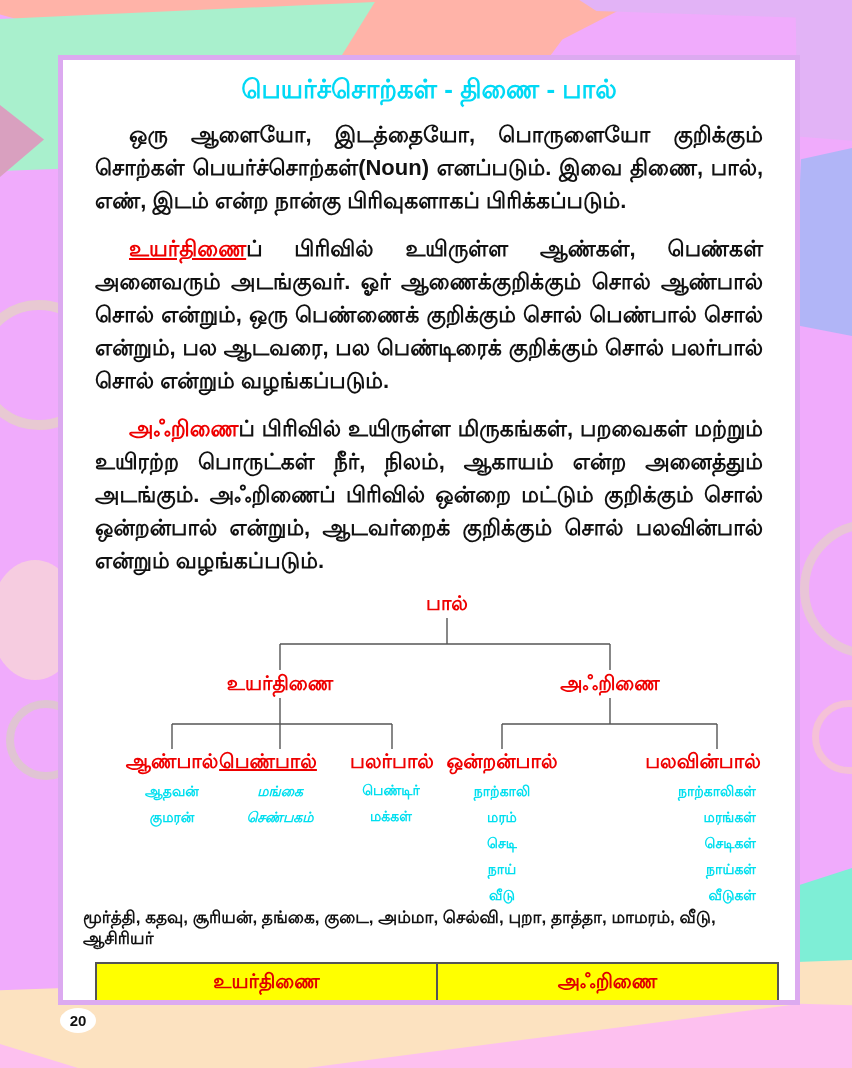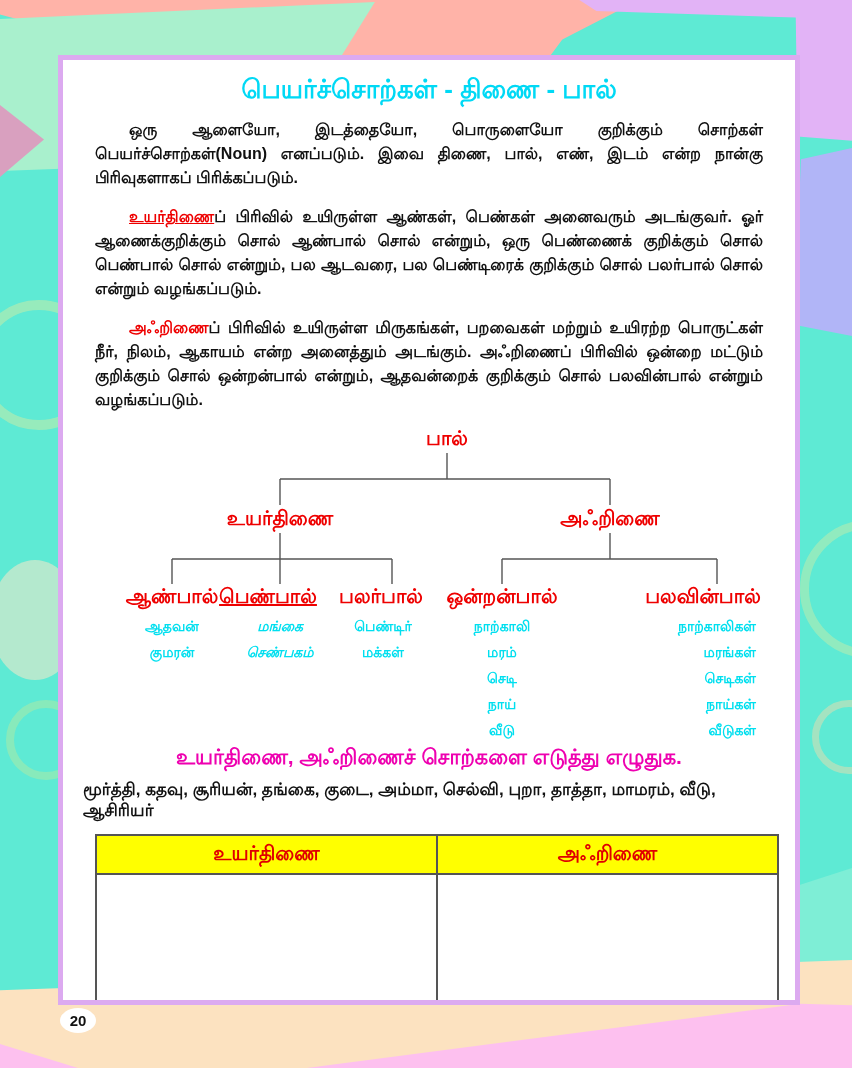--- a/index.html
+++ b/index.html
@@ -1,17 +1,17 @@
 <!DOCTYPE html>
 <html><head>
 <meta charset="utf-8">
 <style>
   html,body{margin:0;padding:0;}
   body{font-family:"Liberation Sans","DejaVu Sans",sans-serif;}
-  .stage{position:relative;width:852px;height:1068px;overflow:hidden;background:#5eead4;}
+  .stage{position:relative;width:852px;height:1068px;overflow:hidden;background:#f0abfc;}
 
   
   .bg{position:absolute;left:0;top:0;width:852px;height:1068px;pointer-events:none;}
   .bg-salmon{position:absolute;left:0;top:0;width:852px;height:180px;background:#ffb3a8;
     clip-path:polygon(0 0,75% 0,66% 22%,55% 92%,40% 72%,14% 26%,0 8%);}
   .bg-mint{position:absolute;left:0;top:0;width:852px;height:190px;background:#a9f0cd;
     clip-path:polygon(0 10%,44% 1%,40% 30%,12% 88%,0 90%);}
   .bg-purpletop{position:absolute;left:0;top:0;width:852px;height:440px;background:#e2b3f6;
     clip-path:polygon(68% 0,100% 0,100% 32%,93.6% 31%,93.4% 4%,70% 2.5%);}
   .bg-rose{position:absolute;left:0;top:105px;width:44px;height:72px;background:#d9a0bf;
@@ -31,21 +31,21 @@
   .wm2{left:-10px;top:560px;width:90px;height:120px;background:rgba(252,232,200,.55);}
   .wm3{left:800px;top:520px;width:120px;height:120px;border:9px solid rgba(222,238,160,.4);}
   .wm4{left:812px;top:700px;width:60px;height:60px;border:7px solid rgba(250,220,170,.45);}
   .wm5{left:6px;top:700px;width:64px;height:64px;border:8px solid rgba(200,235,150,.4);}
 
   
   .page-box{position:absolute;left:58px;top:55px;width:742px;height:950px;background:#ffffff;
     border:5px solid #dcaaf0;box-sizing:border-box;padding:10px 32px 0 32px;overflow:hidden;z-index:2;}
 
   h1.title{margin:4px 0 10px 0;text-align:center;color:#00d9f5;font-size:26px;font-weight:700;}
-  p.para{margin:0 0 15px 0;color:#111;font-size:16px;line-height:1.5;text-align:justify;
+  p.para{margin:0 0 15px 0;color:#111;font-size:22px;line-height:1.5;text-align:justify;
     text-indent:34px;font-weight:600;}
   .lead-red{color:#ee0000;font-weight:700;}
   .lead-underline{text-decoration:underline;}
 
   
   .tree{position:relative;width:734px;height:312px;margin:2px 0 4px -16px;}
   .tree svg{position:absolute;left:0;top:0;}
   .tnode{position:absolute;transform:translateX(-50%);white-space:nowrap;font-weight:700;}
   .t-red{color:#ee0000;font-size:20px;}
   .t-root{top:0;}
@@ -97,21 +97,21 @@
 
   <div class="page-box">
 
     <h1 class="title">பெயர்ச்சொற்கள் - திணை - பால்</h1>
 
     <p class="para"><span>ஒரு ஆளையோ, இடத்தையோ, பொருளையோ குறிக்கும் சொற்கள் பெயர்ச்சொற்கள்(Noun) எனப்படும். இவை திணை, பால், எண், இடம் என்ற நான்கு பிரிவுகளாகப் பிரிக்கப்படும்.</span></p>
 
 
     <p class="para"><span class="lead-red lead-underline">உயர்திணை</span><span>ப் பிரிவில் உயிருள்ள ஆண்கள், பெண்கள் அனைவரும் அடங்குவர். ஓர் ஆணைக்குறிக்கும் சொல் ஆண்பால் சொல் என்றும், ஒரு பெண்ணைக் குறிக்கும் சொல் பெண்பால் சொல் என்றும், பல ஆடவரை, பல பெண்டிரைக் குறிக்கும் சொல் பலர்பால் சொல் என்றும் வழங்கப்படும்.</span></p>
 
-    <p class="para"><span class="lead-red">அஃறிணை</span><span>ப் பிரிவில் உயிருள்ள மிருகங்கள், பறவைகள் மற்றும் உயிரற்ற பொருட்கள் நீர், நிலம், ஆகாயம் என்ற அனைத்தும் அடங்கும். அஃறிணைப் பிரிவில் ஒன்றை மட்டும் குறிக்கும் சொல் ஒன்றன்பால் என்றும், ஆதவன்றைக் குறிக்கும் சொல் பலவின்பால் என்றும் வழங்கப்படும்.</span></p>
+    <p class="para"><span class="lead-red">அஃறிணை</span><span>ப் பிரிவில் உயிருள்ள மிருகங்கள், பறவைகள் மற்றும் உயிரற்ற பொருட்கள் நீர், நிலம், ஆகாயம் என்ற அனைத்தும் அடங்கும். அஃறிணைப் பிரிவில் ஒன்றை மட்டும் குறிக்கும் சொல் ஒன்றன்பால் என்றும், ஆடவர்றைக் குறிக்கும் சொல் பலவின்பால் என்றும் வழங்கப்படும்.</span></p>
 
     <div class="tree">
       <svg width="734" height="312" viewBox="0 0 734 312">
         <g stroke="#555" stroke-width="1.4">
           <line x1="368" y1="26" x2="368" y2="52"></line>
           <line x1="201" y1="52" x2="531" y2="52"></line>
           <line x1="201" y1="52" x2="201" y2="78"></line>
           <line x1="531" y1="52" x2="531" y2="78"></line>
           <line x1="201" y1="106" x2="201" y2="132"></line>
           <line x1="93" y1="132" x2="313" y2="132"></line>
@@ -125,53 +125,52 @@
         </g>
       </svg>
 
       <div class="tnode t-red t-root" style="left:368px;">பால்</div>
 
       <div class="tnode t-red t-l2" style="left:201px;">உயர்திணை</div>
       <div class="tnode t-red t-l2" style="left:531px;">அஃறிணை</div>
 
       <div class="tnode t-red t-l3" style="left:93px;">ஆண்பால்</div>
       <div class="tnode t-red t-l3" style="left:189px;text-decoration:underline;">பெண்பால்</div>
-      <div class="tnode t-red t-l3" style="left:302px;">பலர்பால்</div>
+      <div class="tnode t-red t-l3" style="left:313px;">பலர்பால்</div>
       <div class="tnode t-red t-l3" style="left:423px;">ஒன்றன்பால்</div>
       <div class="tnode t-red t-l3" style="left:624px;">பலவின்பால்</div>
 
       <div class="ex-col" style="left:93px;">
         <div>ஆதவன்</div>
         <div>குமரன்</div>
       </div>
       <div class="ex-col" style="left:201px;font-style:italic;">
         <div>மங்கை</div>
         <div>செண்பகம்</div>
       </div>
-      <div class="ex-col" style="left:304px;">
+      <div class="ex-col" style="left:312px;font-family:Liberation Serif, serif;">
         <div>பெண்டிர்</div>
         <div>மக்கள்</div>
       </div>
       <div class="ex-col" style="left:423px;">
         <div>நாற்காலி</div>
         <div>மரம்</div>
         <div>செடி</div>
         <div>நாய்</div>
         <div>வீடு</div>
       </div>
       <div class="ex-col" style="left:638px;text-align:right;">
         <div>நாற்காலிகள்</div>
         <div>மரங்கள்</div>
         <div>செடிகள்</div>
         <div>நாய்கள்</div>
         <div>வீடுகள்</div>
       </div>
     </div>
 
-    <div class="ex-head">உயர்திணை, அஃறிணைச் சொற்களை எடுத்து எழுதுக.</div>
     <div class="word-list">மூர்த்தி, கதவு, சூரியன், தங்கை, குடை, அம்மா, செல்வி, புறா, தாத்தா, மாமரம், வீடு, ஆசிரியர்</div>
 
     <div class="fill-table">
       <div class="ft-head">
         <div class="cell">உயர்திணை</div>
         <div class="cell">அஃறிணை</div>
       </div>
       <div class="ft-body">
         <div class="ft-col">
           <div class="dot-row"></div>

